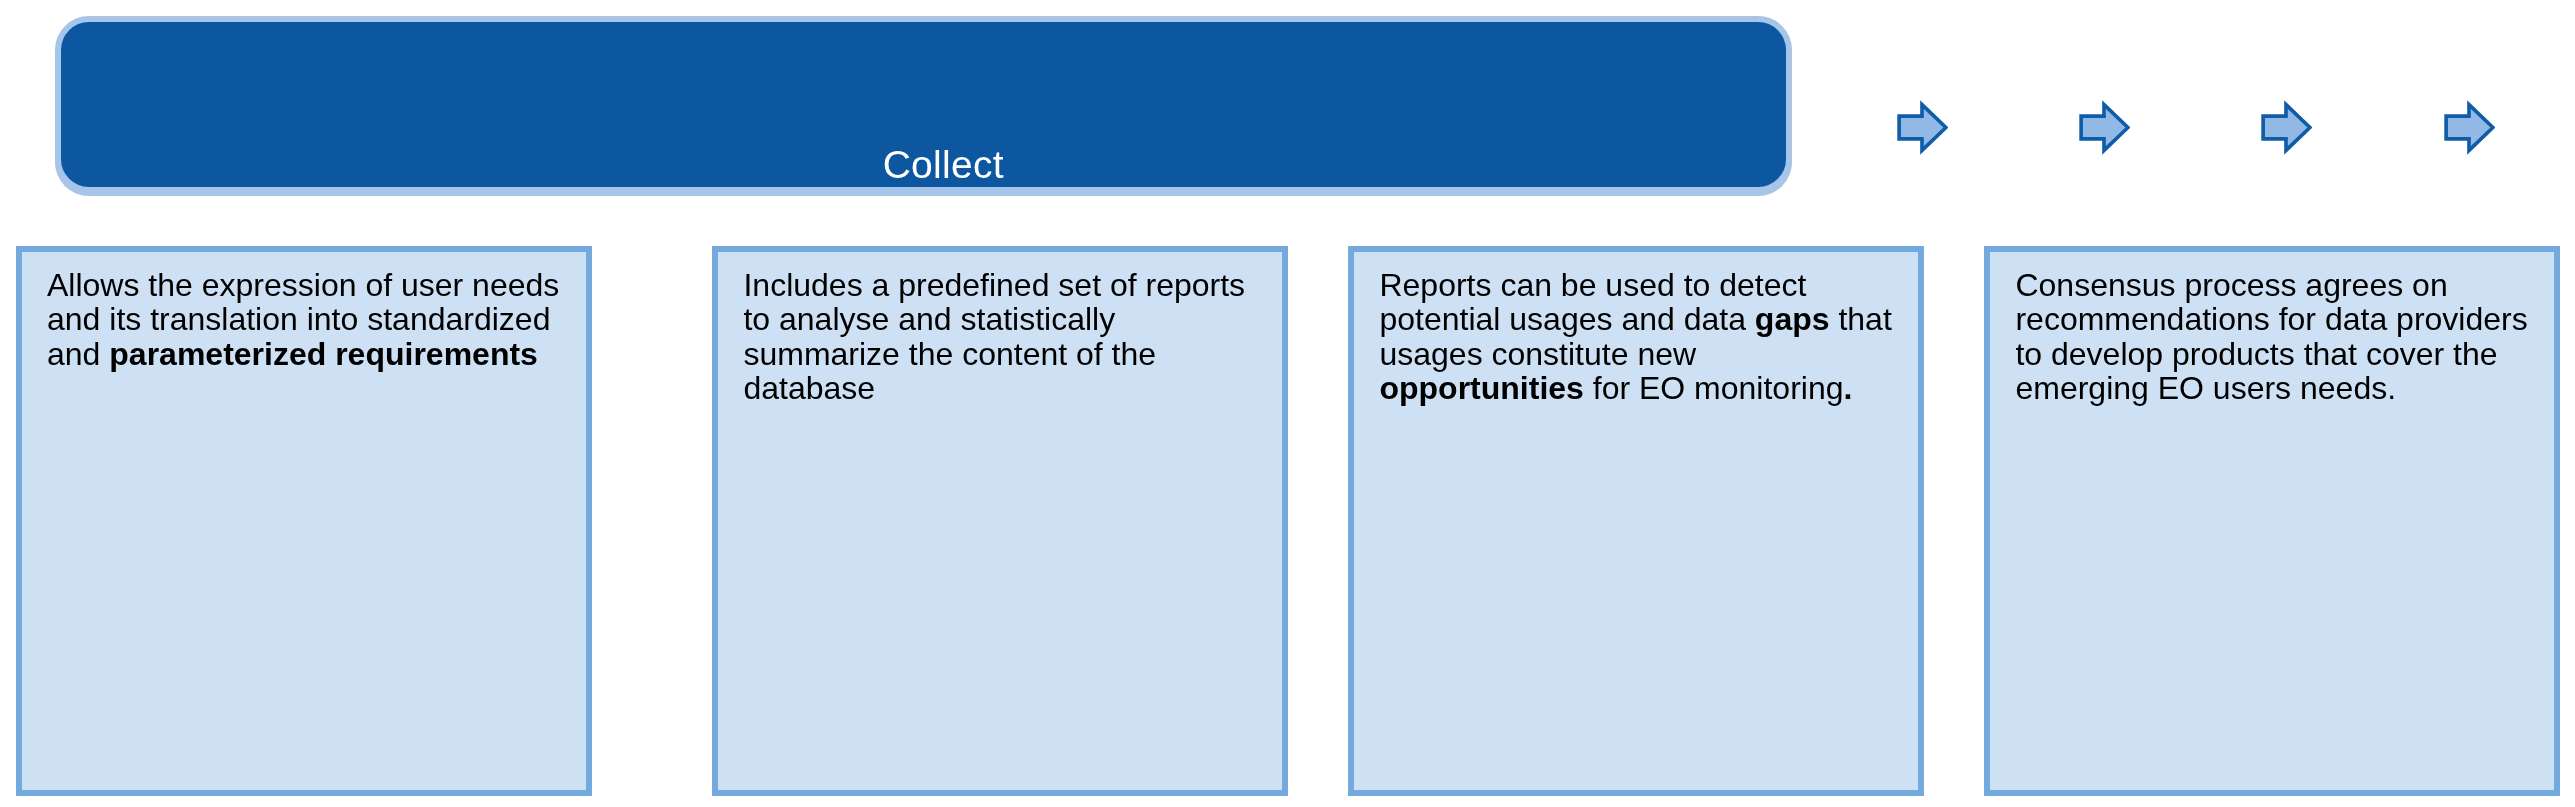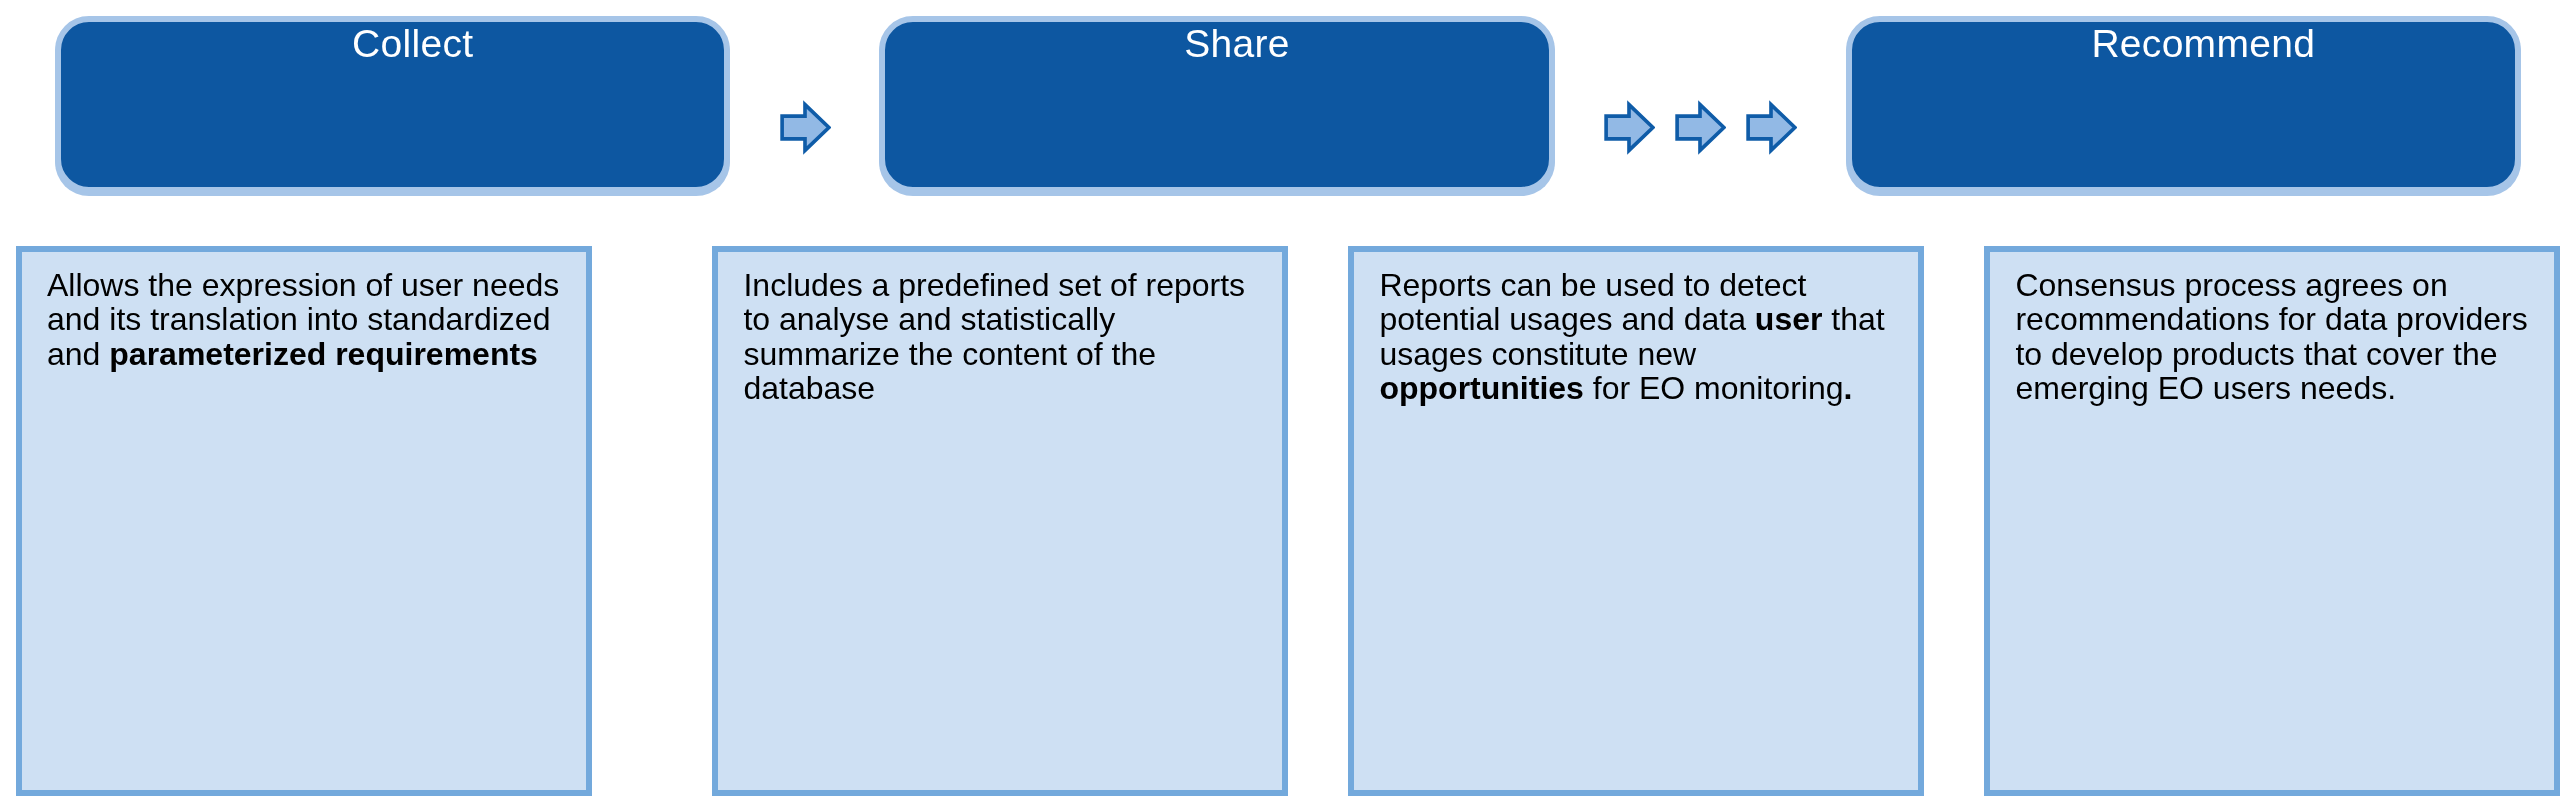--- a/index.html
+++ b/index.html
@@ -46,21 +46,21 @@
     align-items: center;
     justify-content: center;
   }
   .stage-header {
     flex: 1;
     background: var(--header-fill, #0D57A1);
     border: 6.2px solid var(--header-border, #A6C5E8);
     border-radius: 34px;
     box-shadow: 0 3.1px 0 var(--header-border, #A6C5E8);
     display: flex;
-    align-items: flex-start;
+    align-items: flex-end;
     justify-content: center;
     padding-left: 40px;
   }
   .stage-title {
     color: var(--header-text, #FFFFFF);
     font-size: 39px;
     font-weight: 400;
     letter-spacing: 0.3px;
     white-space: nowrap;
   }
@@ -105,25 +105,20 @@
       <span class="stage-title">Collect</span>
     </div>
   </div>
 
   <div class="arrow-cell">
     <svg class="arrow" viewBox="0 0 100 120" xmlns="http://www.w3.org/2000/svg">
       <polygon points="6,38 50,38 50,16 96,60 50,104 50,82 6,82"></polygon>
     </svg>
   </div>
 
-  <div class="stage-cell header-cell">
-    <div class="stage-header">
-      <span class="stage-title">Share</span>
-    </div>
-  </div>
 
   <div class="arrow-cell">
     <svg class="arrow" viewBox="0 0 100 120" xmlns="http://www.w3.org/2000/svg">
       <polygon points="6,38 50,38 50,16 96,60 50,104 50,82 6,82"></polygon>
     </svg>
   </div>
 
 
   <div class="arrow-cell">
     <svg class="arrow" viewBox="0 0 100 120" xmlns="http://www.w3.org/2000/svg">
@@ -131,25 +126,20 @@
     </svg>
   </div>
 
 
   <div class="arrow-cell">
     <svg class="arrow" viewBox="0 0 100 120" xmlns="http://www.w3.org/2000/svg">
       <polygon points="6,38 50,38 50,16 96,60 50,104 50,82 6,82"></polygon>
     </svg>
   </div>
 
-  <div class="stage-cell header-cell">
-    <div class="stage-header">
-      <span class="stage-title">Recommend</span>
-    </div>
-  </div>
 </div>
   <div class="row descriptions" id="descriptions-row">
   <div class="stage-cell desc-cell">
     <div class="stage-description">
       <p class="desc-text"><span>Allows the expression of user needs and its translation into standardized and </span><b>parameterized requirements</b></p>
     </div>
   </div>
 
   <div class="gap-cell"></div>
 
@@ -159,21 +149,21 @@
   <div class="stage-cell desc-cell">
     <div class="stage-description">
       <p class="desc-text"><span>Includes a predefined set of reports to analyse and statistically summarize the content of the database</span></p>
     </div>
   </div>
 
   <div class="gap-cell"></div>
 
   <div class="stage-cell desc-cell">
     <div class="stage-description">
-      <p class="desc-text"><span>Reports can be used to detect potential usages and data </span><b>user</b><span> that usages constitute new </span><b>opportunities</b><span> for EO monitoring</span><b>.</b></p>
+      <p class="desc-text"><span>Reports can be used to detect potential usages and data </span><b>gaps</b><span> that usages constitute new </span><b>opportunities</b><span> for EO monitoring</span><b>.</b></p>
     </div>
   </div>
 
   <div class="gap-cell"></div>
 
   <div class="stage-cell desc-cell">
     <div class="stage-description">
       <p class="desc-text"><span>Consensus process agrees on recommendations for data providers to develop products that cover the emerging EO users needs.</span></p>
     </div>
   </div>

